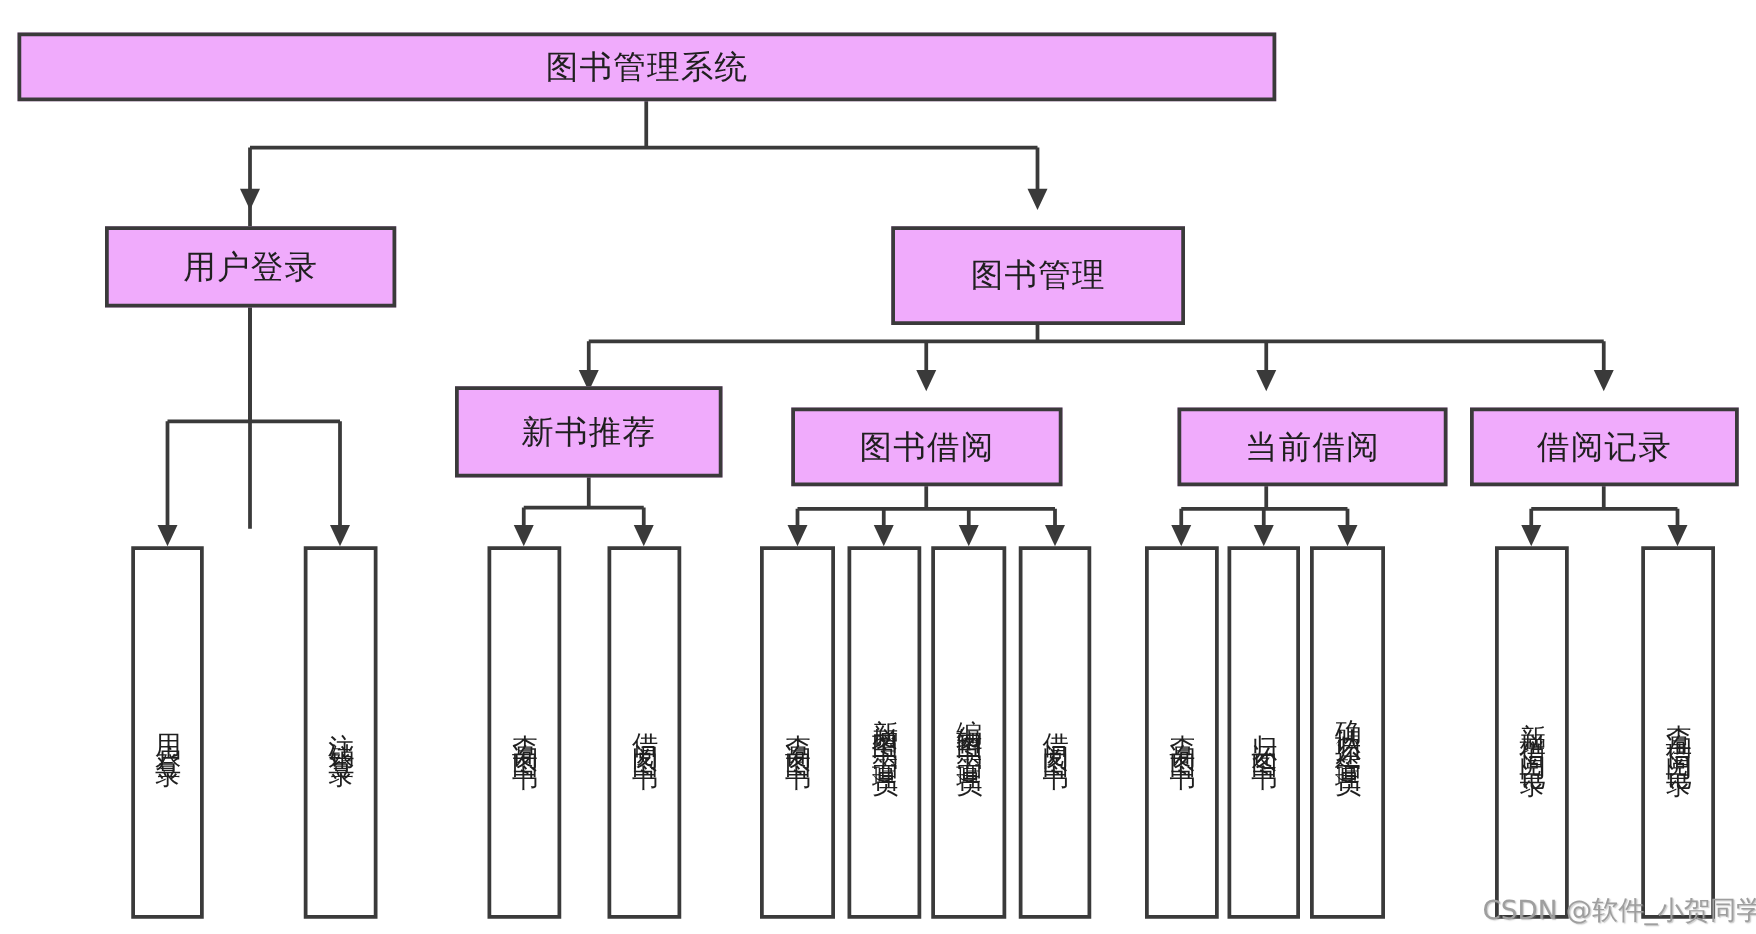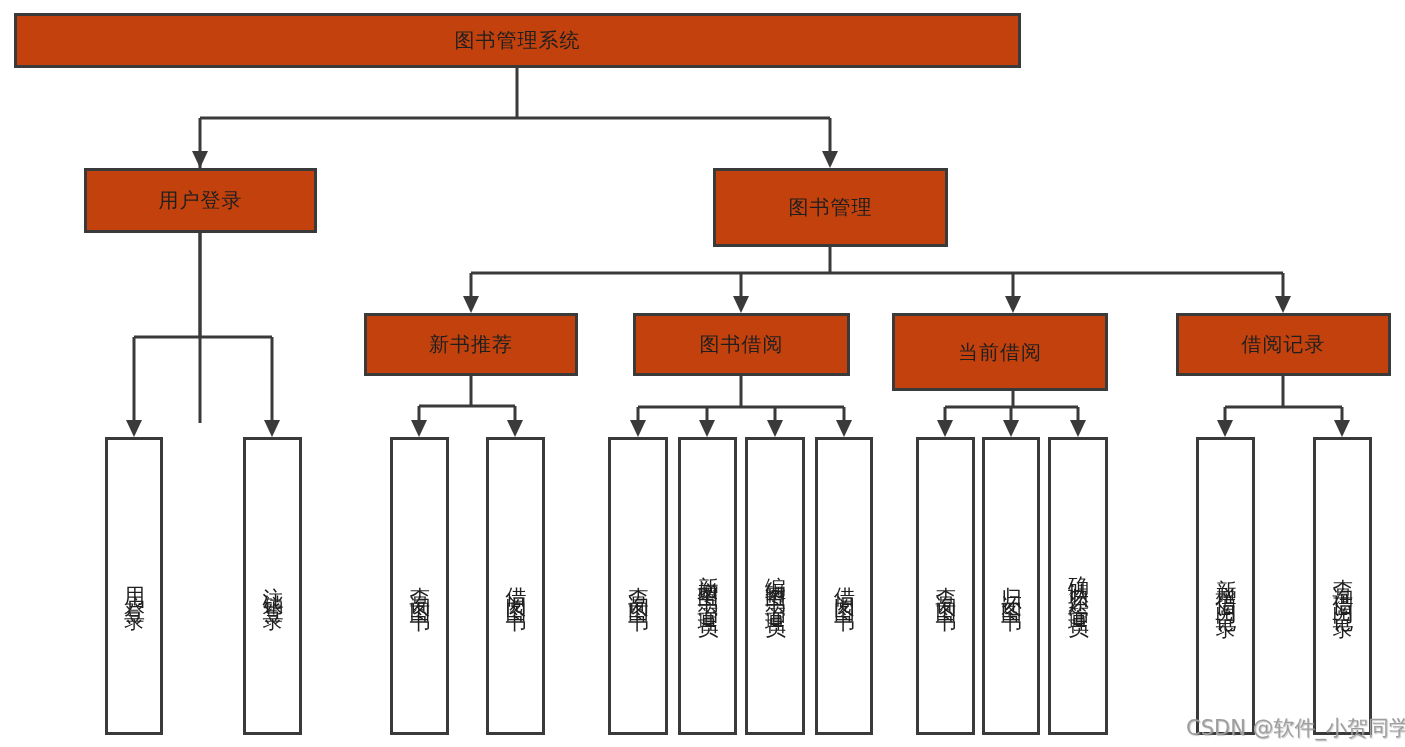--- a/index.html
+++ b/index.html
@@ -12,23 +12,23 @@
   .stage{
     position:relative;width:1405px;height:747px;overflow:hidden;
     background:var(--background);
     font-family:"DejaVu Sans","Liberation Sans",sans-serif;
     color:var(--text);
   }
   .connectors{position:absolute;left:0;top:0;width:1405px;height:747px;}
   .connectors path{stroke:var(--line);stroke-width:3;fill:none;}
   .connectors polygon{fill:var(--line);stroke:none;}
   .hbox{
-    position:absolute;background:#c2410c;border:3px solid var(--line);
+    position:absolute;background:#f0abfc;border:3px solid var(--line);
     display:flex;align-items:center;justify-content:center;
-    font-size:20px;letter-spacing:1px;box-sizing:border-box;
+    font-size:26px;letter-spacing:1px;box-sizing:border-box;margin-top:13px;
   }
   .vbox{
     position:absolute;background:#fff;border:3px solid var(--line);
     display:flex;align-items:center;justify-content:center;
     writing-mode:vertical-rl;text-orientation:mixed;
     font-size:21px;letter-spacing:8px;box-sizing:border-box;
     line-height:1;
   }
   .watermark{
     position:absolute;left:1186px;top:714px;
@@ -77,23 +77,23 @@
     <polygon points="1070,420 1086,420 1078,437"></polygon>
     <polygon points="1217,420 1233,420 1225,437"></polygon>
     <polygon points="1334,420 1350,420 1342,437"></polygon>
   </svg>
 
   <div class="hbox" style="left:14px;top:13px;width:1007px;height:55px;">图书管理系统</div>
 
   <div class="hbox" style="left:84px;top:168px;width:233px;height:65px;">用户登录</div>
   <div class="hbox" style="left:713px;top:168px;width:235px;height:79px;">图书管理</div>
 
-  <div class="hbox" style="left:364px;top:313px;width:214px;height:63px;">新书推荐</div>
+  <div class="hbox" style="left:364px;top:296px;width:214px;height:73px;">新书推荐</div>
   <div class="hbox" style="left:633px;top:313px;width:217px;height:63px;">图书借阅</div>
-  <div class="hbox" style="left:892px;top:313px;width:216px;height:78px;">当前借阅</div>
+  <div class="hbox" style="left:942px;top:313px;width:216px;height:63px;">当前借阅</div>
   <div class="hbox" style="left:1176px;top:313px;width:215px;height:63px;">借阅记录</div>
 
   <div class="vbox" style="left:105px;top:437px;width:58px;height:298px;">用户登录</div>
   <div class="vbox" style="left:243px;top:437px;width:59px;height:298px;">注销登录</div>
 
   <div class="vbox" style="left:390px;top:437px;width:59px;height:298px;">查询图书</div>
   <div class="vbox" style="left:486px;top:437px;width:59px;height:298px;">借阅图书</div>
 
   <div class="vbox" style="left:608px;top:437px;width:60px;height:298px;">查询图书</div>
   <div class="vbox" style="left:678px;top:437px;width:59px;height:298px;letter-spacing:6px;">新增图书（管理员）</div>

